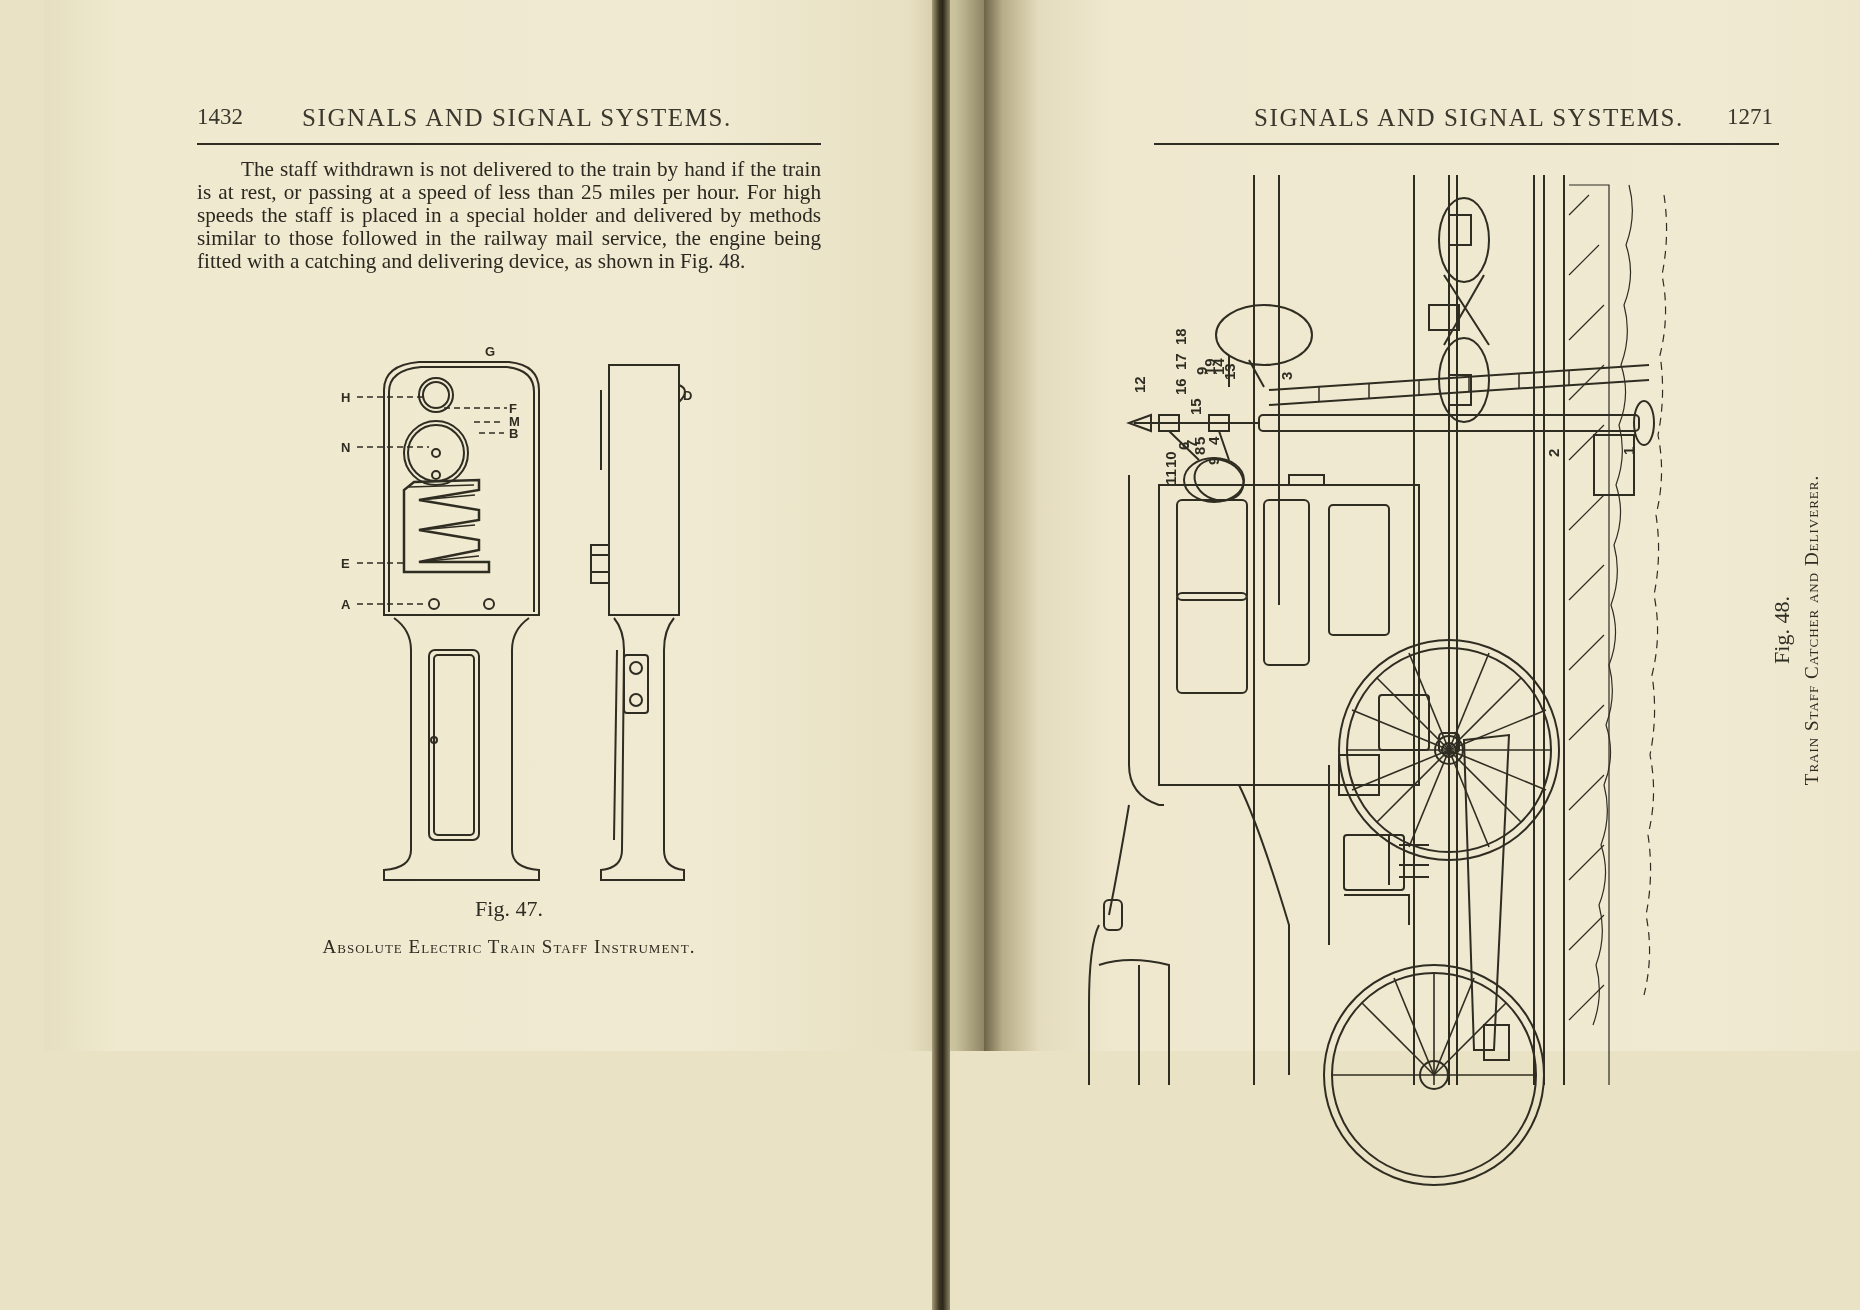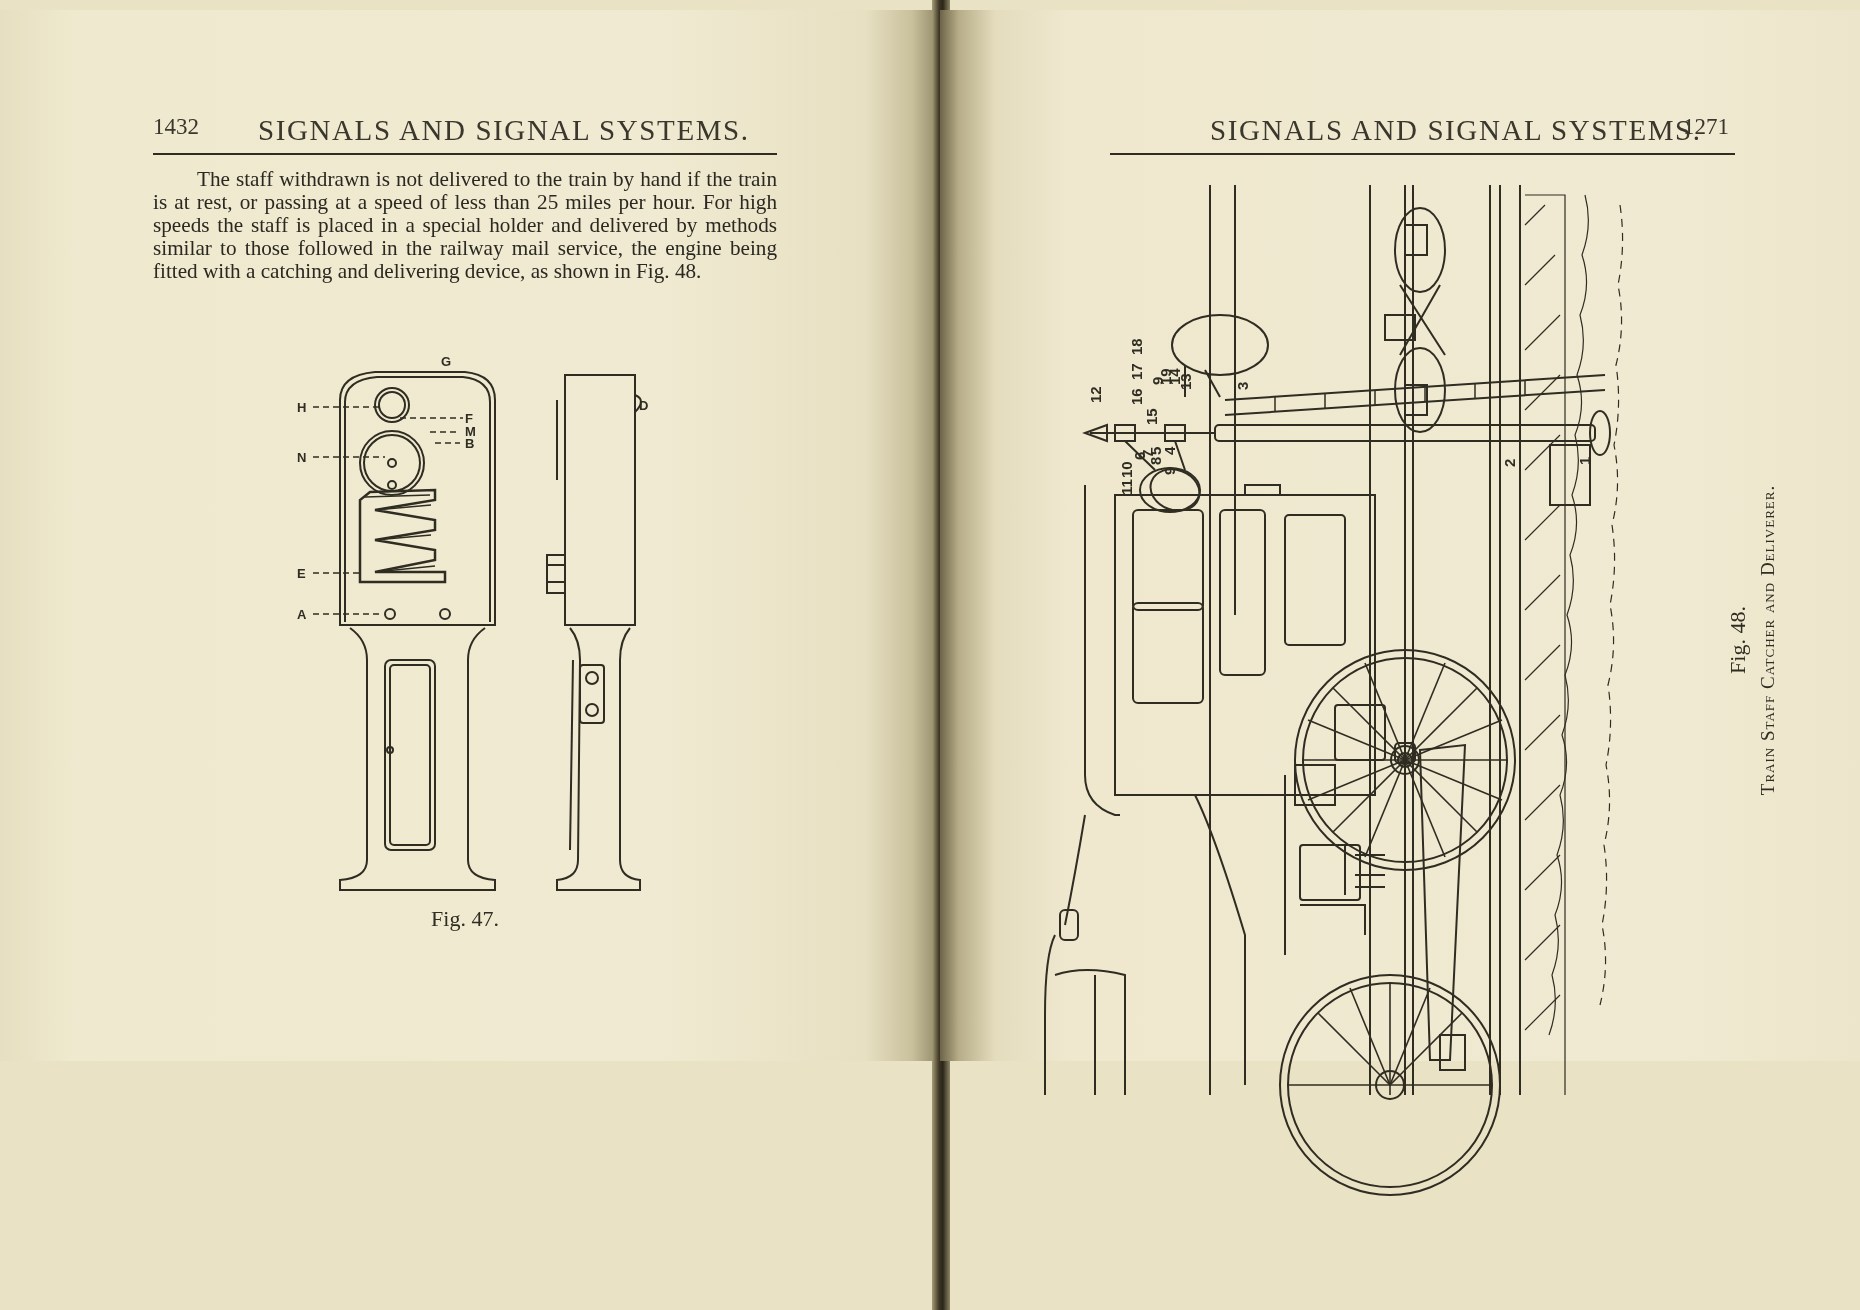--- a/index.html
+++ b/index.html
@@ -1,25 +1,25 @@
 <!DOCTYPE html>
 <html><head>
 <meta charset="utf-8">
 <style>
   html, body { margin:0; padding:0; }
   body { width:1860px; height:1310px; position:relative; overflow:hidden;
          background:#e9e2c4; font-family:"Liberation Serif","DejaVu Serif",serif; color:#2c2a22; }
-  .page { position:absolute; top:10px; height:1051px; }
+  .page { position:absolute; top:0; height:1051px;margin-left:44px; }
   .page-left { left:0; width:940px;
     background:linear-gradient(to right,#e6dfc1 0%,#efe9cf 8%,#f0ead2 70%,#e7e0c2 92%,#c9c09c 97%,#8f8666 100%); }
   .page-right { left:940px; width:920px;
     background:linear-gradient(to right,#6d6448 0%,#b6ac88 2%,#e4dcbd 6%,#efe8cf 14%,#f0ead2 80%,#ece5cb 100%); }
   .spine { position:absolute; left:932px; top:0; width:18px; height:1310px;
     background:linear-gradient(to right,#a69c78,#3d3624 40%,#2b261a 60%,#8e8564); }
-  .running-head { position:absolute; top:104px; font-size:29px; letter-spacing:1.6px; color:#3a372c;text-align:center; }
+  .running-head { position:absolute; top:104px; font-size:25px; letter-spacing:1.6px; color:#3a372c;text-align:center; }
   .page-num { position:absolute; top:104px; font-size:23px; color:#3a372c; }
   .rule { position:absolute; top:143px; height:2px; background:#2f2c22; }
   .para { position:absolute; font-size:21.2px; line-height:23px; text-align:justify; color:#2a2820; }
   .para p { margin:0; text-indent:44px; }
   .bold { font-weight:bold; font-family:"Liberation Sans","DejaVu Sans",sans-serif; font-size:18.5px; }
   .fig-label { position:absolute; font-size:22px; color:#2f2c22; text-align:center; }
   .caption-sc { position:absolute; font-size:19px; letter-spacing:1px; color:#2f2c22; font-variant:small-caps; text-align:center; }
   svg { position:absolute; overflow:visible; }
   svg text { font-family:"Liberation Sans","DejaVu Sans",sans-serif; fill:#2f2c22; }
 </style>
@@ -84,20 +84,21 @@
       <text x="2" y="259">A</text>
       <text x="170" y="63">F</text>
       <text x="170" y="76">M</text>
       <text x="170" y="88">B</text>
       <text x="146" y="6">G</text>
       <text x="344" y="50">D</text>
     </g>
   </svg>
 
   <div class="fig-label" style="left:153px;top:896px;width:624px;">Fig. 47.</div>
+  <div class="caption-sc" style="left:153px;top:936px;width:624px;">Absolute Electric Train Staff Instrument.</div>
 
   <div class="para" style="left:153px;top:998px;width:624px;">
   </div>
 </div>
 
 <div class="spine"></div>
 
 <div class="page page-right">
   <span class="running-head" style="left:270px;">SIGNALS AND SIGNAL SYSTEMS.</span>
   <span class="page-num" style="left:743px;">1271</span>

